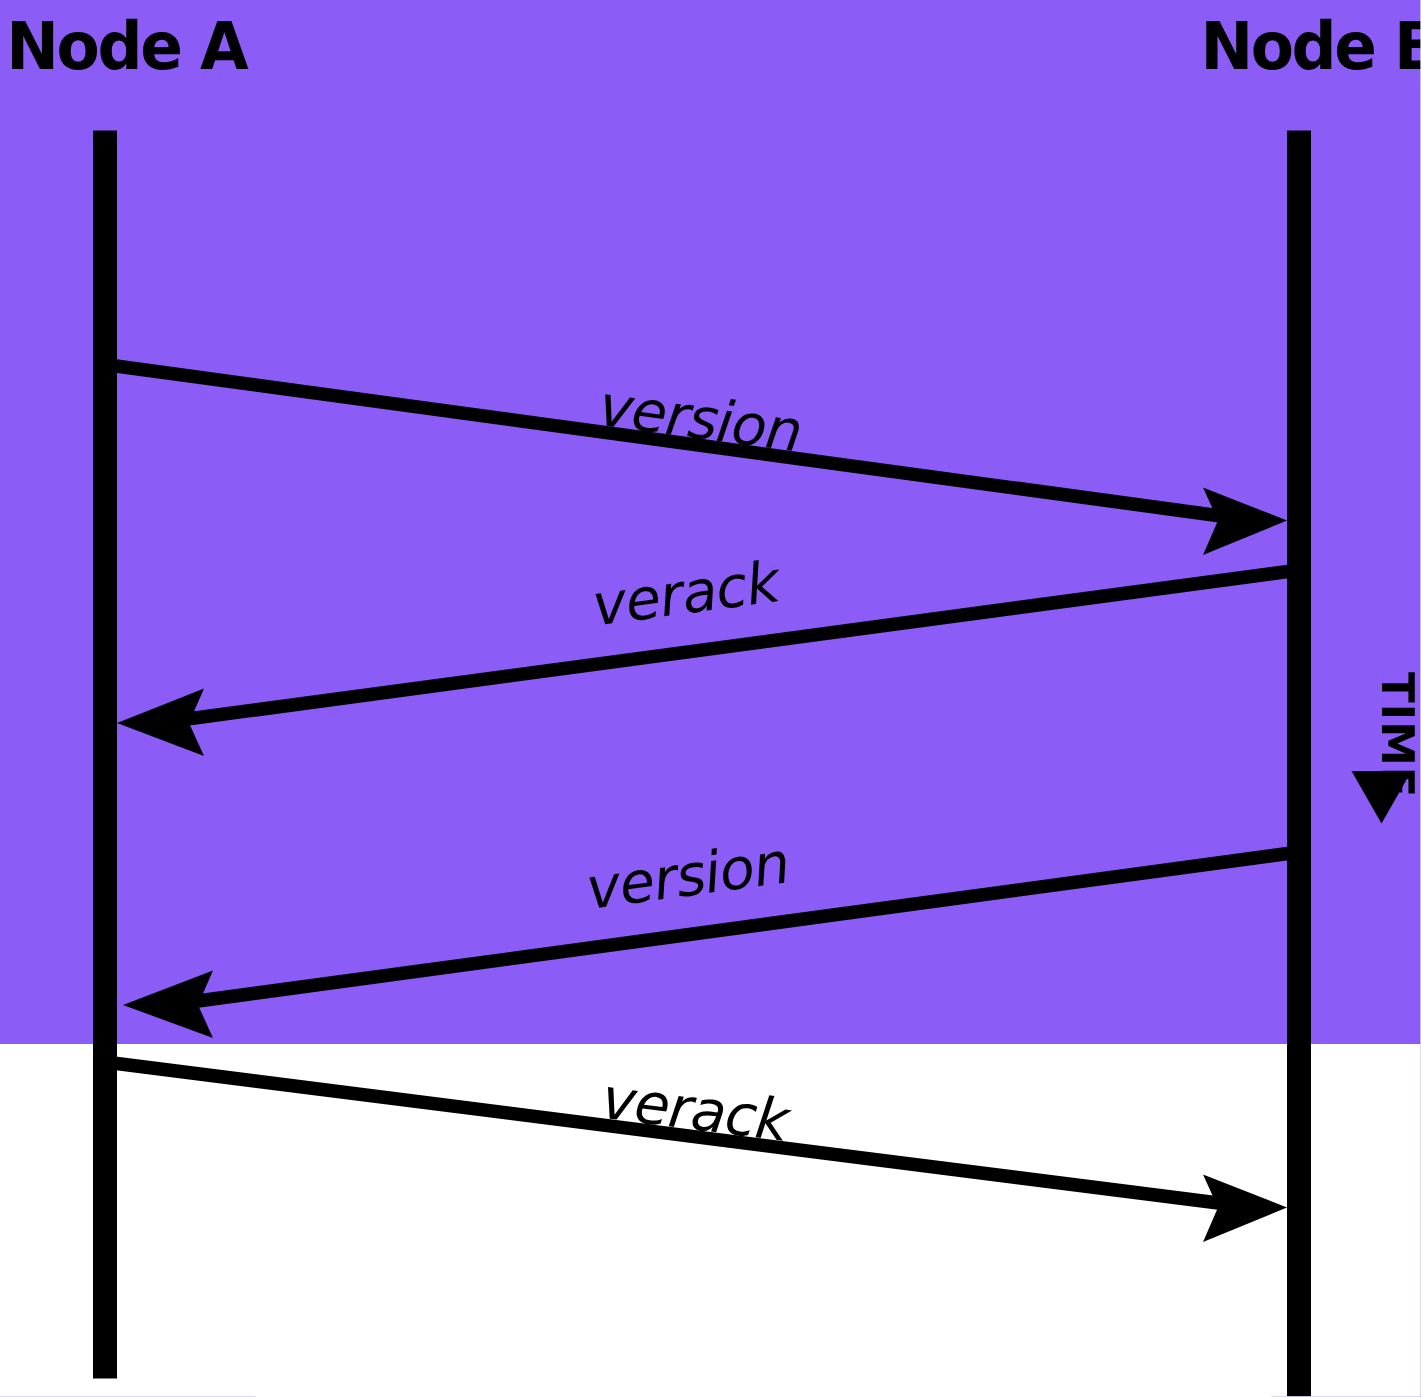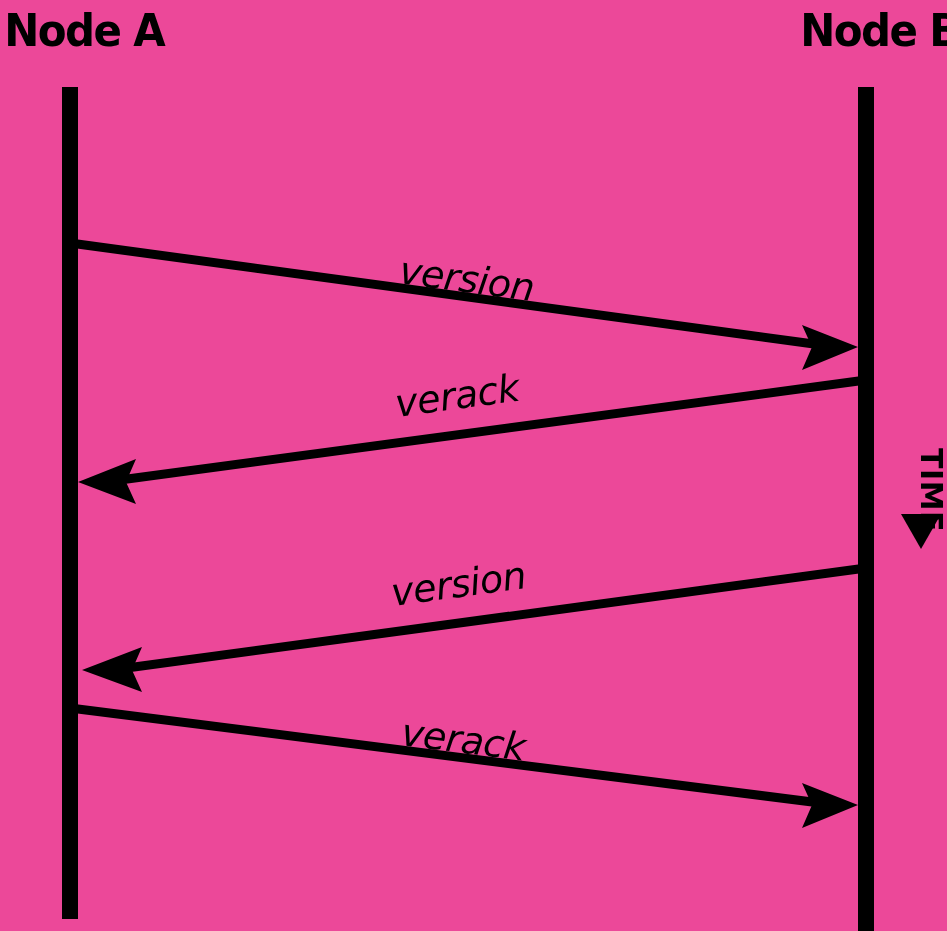--- a/index.html
+++ b/index.html
@@ -9,22 +9,22 @@
   }
   body {
     width: 947px;
     height: 931px;
     font-family: "Liberation Sans", sans-serif;
     overflow: hidden;
   }
   #diagram-root {
     position: relative;
     width: 947px;
-    height: 931px;
-    background: #ec4899;
+    height: 696px;
+    background: #8b5cf6;
   }
   svg.diagram-canvas {
     position: absolute;
     left: 0;
     top: 0;
     width: 947px;
     height: 931px;
     display: block;
   }
   .node-header {

